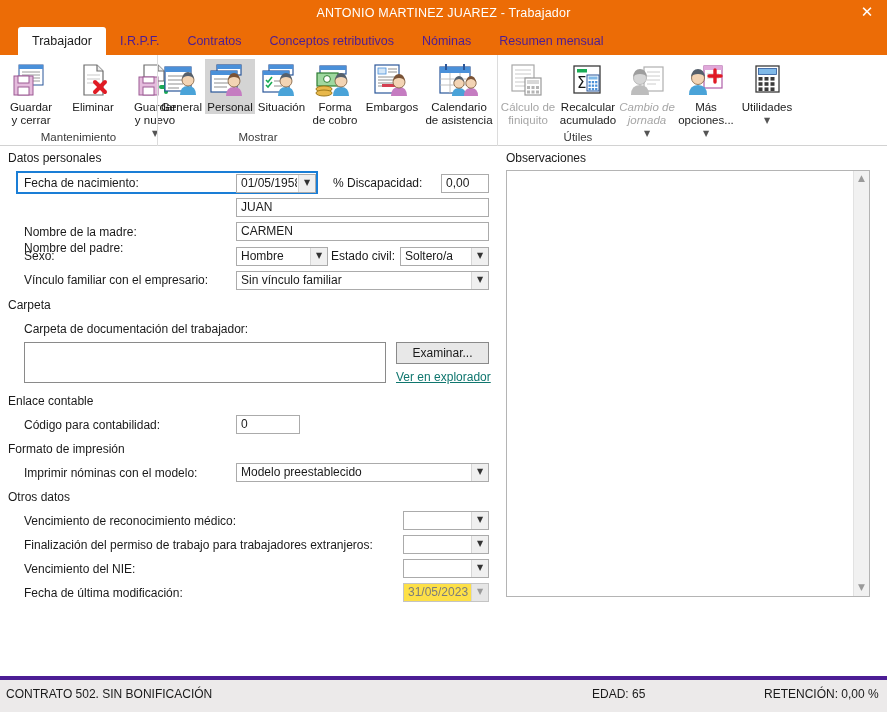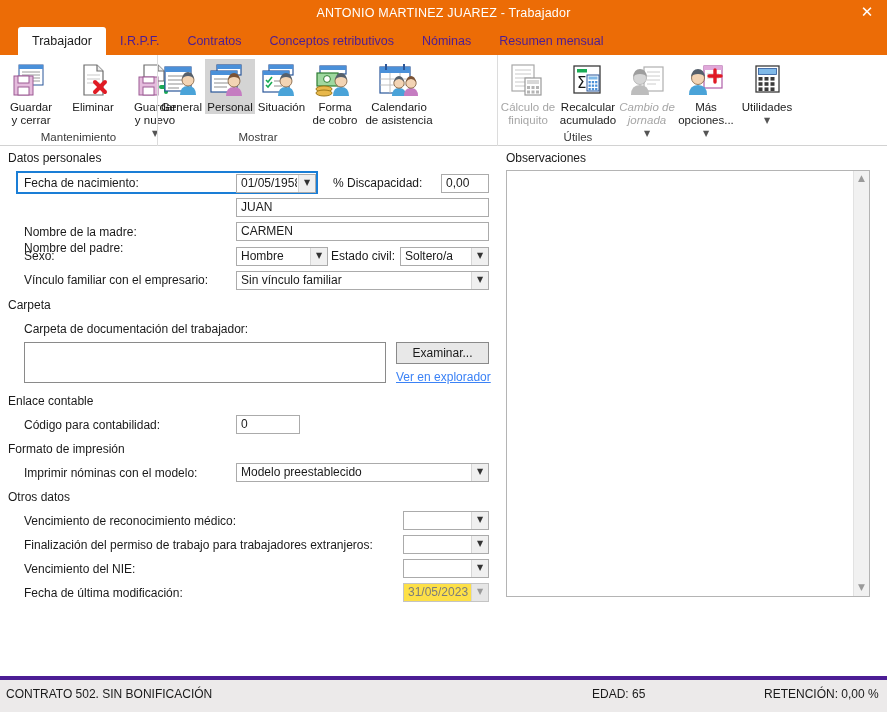--- a/index.html
+++ b/index.html
@@ -190,21 +190,21 @@
     border: 1px solid #8a8a8a;
     text-align: center;
     font-size: 12px;
     color: #1a1a1a;
     cursor: pointer;
     font-family: "Liberation Sans", sans-serif;
   }
   .linktext {
     position: absolute;
     font-size: 12px;
-    color: #3b82f6;
+    color: #0f766e;
     text-decoration: underline;
     cursor: pointer;
     white-space: nowrap;
   }
 
   
   .obs-box {
     position: absolute;
     background: #ffffff;
     border: 1px solid #b4b4b4;
@@ -372,20 +372,38 @@
         <rect x="5" y="11" width="21" height="13" fill="#9fd89f" stroke="#2e7d32" stroke-width="1.2"></rect>
         <circle cx="15" cy="17" r="3.4" fill="#fff" stroke="#2e7d32" stroke-width="1"></circle>
         <ellipse cx="12" cy="27" rx="8" ry="3" fill="#e8b84b" stroke="#a07a1a" stroke-width="1"></ellipse>
         <ellipse cx="12" cy="31" rx="8" ry="3" fill="#e8b84b" stroke="#a07a1a" stroke-width="1"></ellipse>
         <path d="M21 34 q0-9 8-9 q8 0 8 9 z" fill="#4aa3d8"></path>
         <circle cx="29" cy="19" r="6" fill="#f3d4b4" stroke="#7b5a3a" stroke-width=".8"></circle>
         <path d="M23 18 q1-7 6-7 q5 0 6 7 q-2-3-6-3 q-4 0-6 3z" fill="#56606b"></path>
       </svg>
       <span class="rlabel">Forma</span>
       <span class="rlabel">de cobro</span>
+    </div><div class="ritem" style="width:60px;">
+      <svg class="ricon" width="46" height="36" viewBox="0 0 46 36">
+        <rect x="6" y="3" width="24" height="28" fill="#fff" stroke="#2b579a" stroke-width="1.2"></rect>
+        <rect x="9" y="6" width="8" height="6" fill="#d4e6f7" stroke="#4a90d9" stroke-width=".8"></rect>
+        <g stroke="#8f8f8f" stroke-width="1">
+          <line x1="19" y1="7" x2="28" y2="7"></line>
+            <line x1="19" y1="10" x2="28" y2="10"></line>
+          <line x1="9" y1="15" x2="28" y2="15"></line>
+            <line x1="9" y1="18" x2="28" y2="18"></line>
+          <line x1="9" y1="21" x2="28" y2="21"></line>
+            <line x1="9" y1="24" x2="20" y2="24"></line>
+        </g>
+        <rect x="13" y="22" width="14" height="3" fill="#d43f51"></rect>
+        <path d="M22 34 q0-9 8-9 q8 0 8 9 z" fill="#c57cc1"></path>
+        <circle cx="30" cy="20" r="6" fill="#f3d4b4" stroke="#7b5a3a" stroke-width=".8"></circle>
+        <path d="M24 19 q1-7 6-7 q5 0 6 7 q-2-3-6-3 q-4 0-6 3z" fill="#7a5336"></path>
+      </svg>
+      <span class="rlabel">Embargos</span>
     </div><div class="ritem" style="width:74px;">
       <svg class="ricon" width="58" height="36" viewBox="0 0 58 36">
         <rect x="10" y="5" width="30" height="26" fill="#fff" stroke="#2b579a" stroke-width="1.2"></rect>
         <rect x="10" y="5" width="30" height="6" fill="#4a90d9"></rect>
         <line x1="16" y1="2" x2="16" y2="8" stroke="#2b579a" stroke-width="2"></line>
         <line x1="34" y1="2" x2="34" y2="8" stroke="#2b579a" stroke-width="2"></line>
         <g stroke="#b9b9b9" stroke-width=".9">
           <line x1="10" y1="17" x2="40" y2="17"></line>
             <line x1="10" y1="23" x2="40" y2="23"></line>
           <line x1="20" y1="11" x2="20" y2="31"></line>

